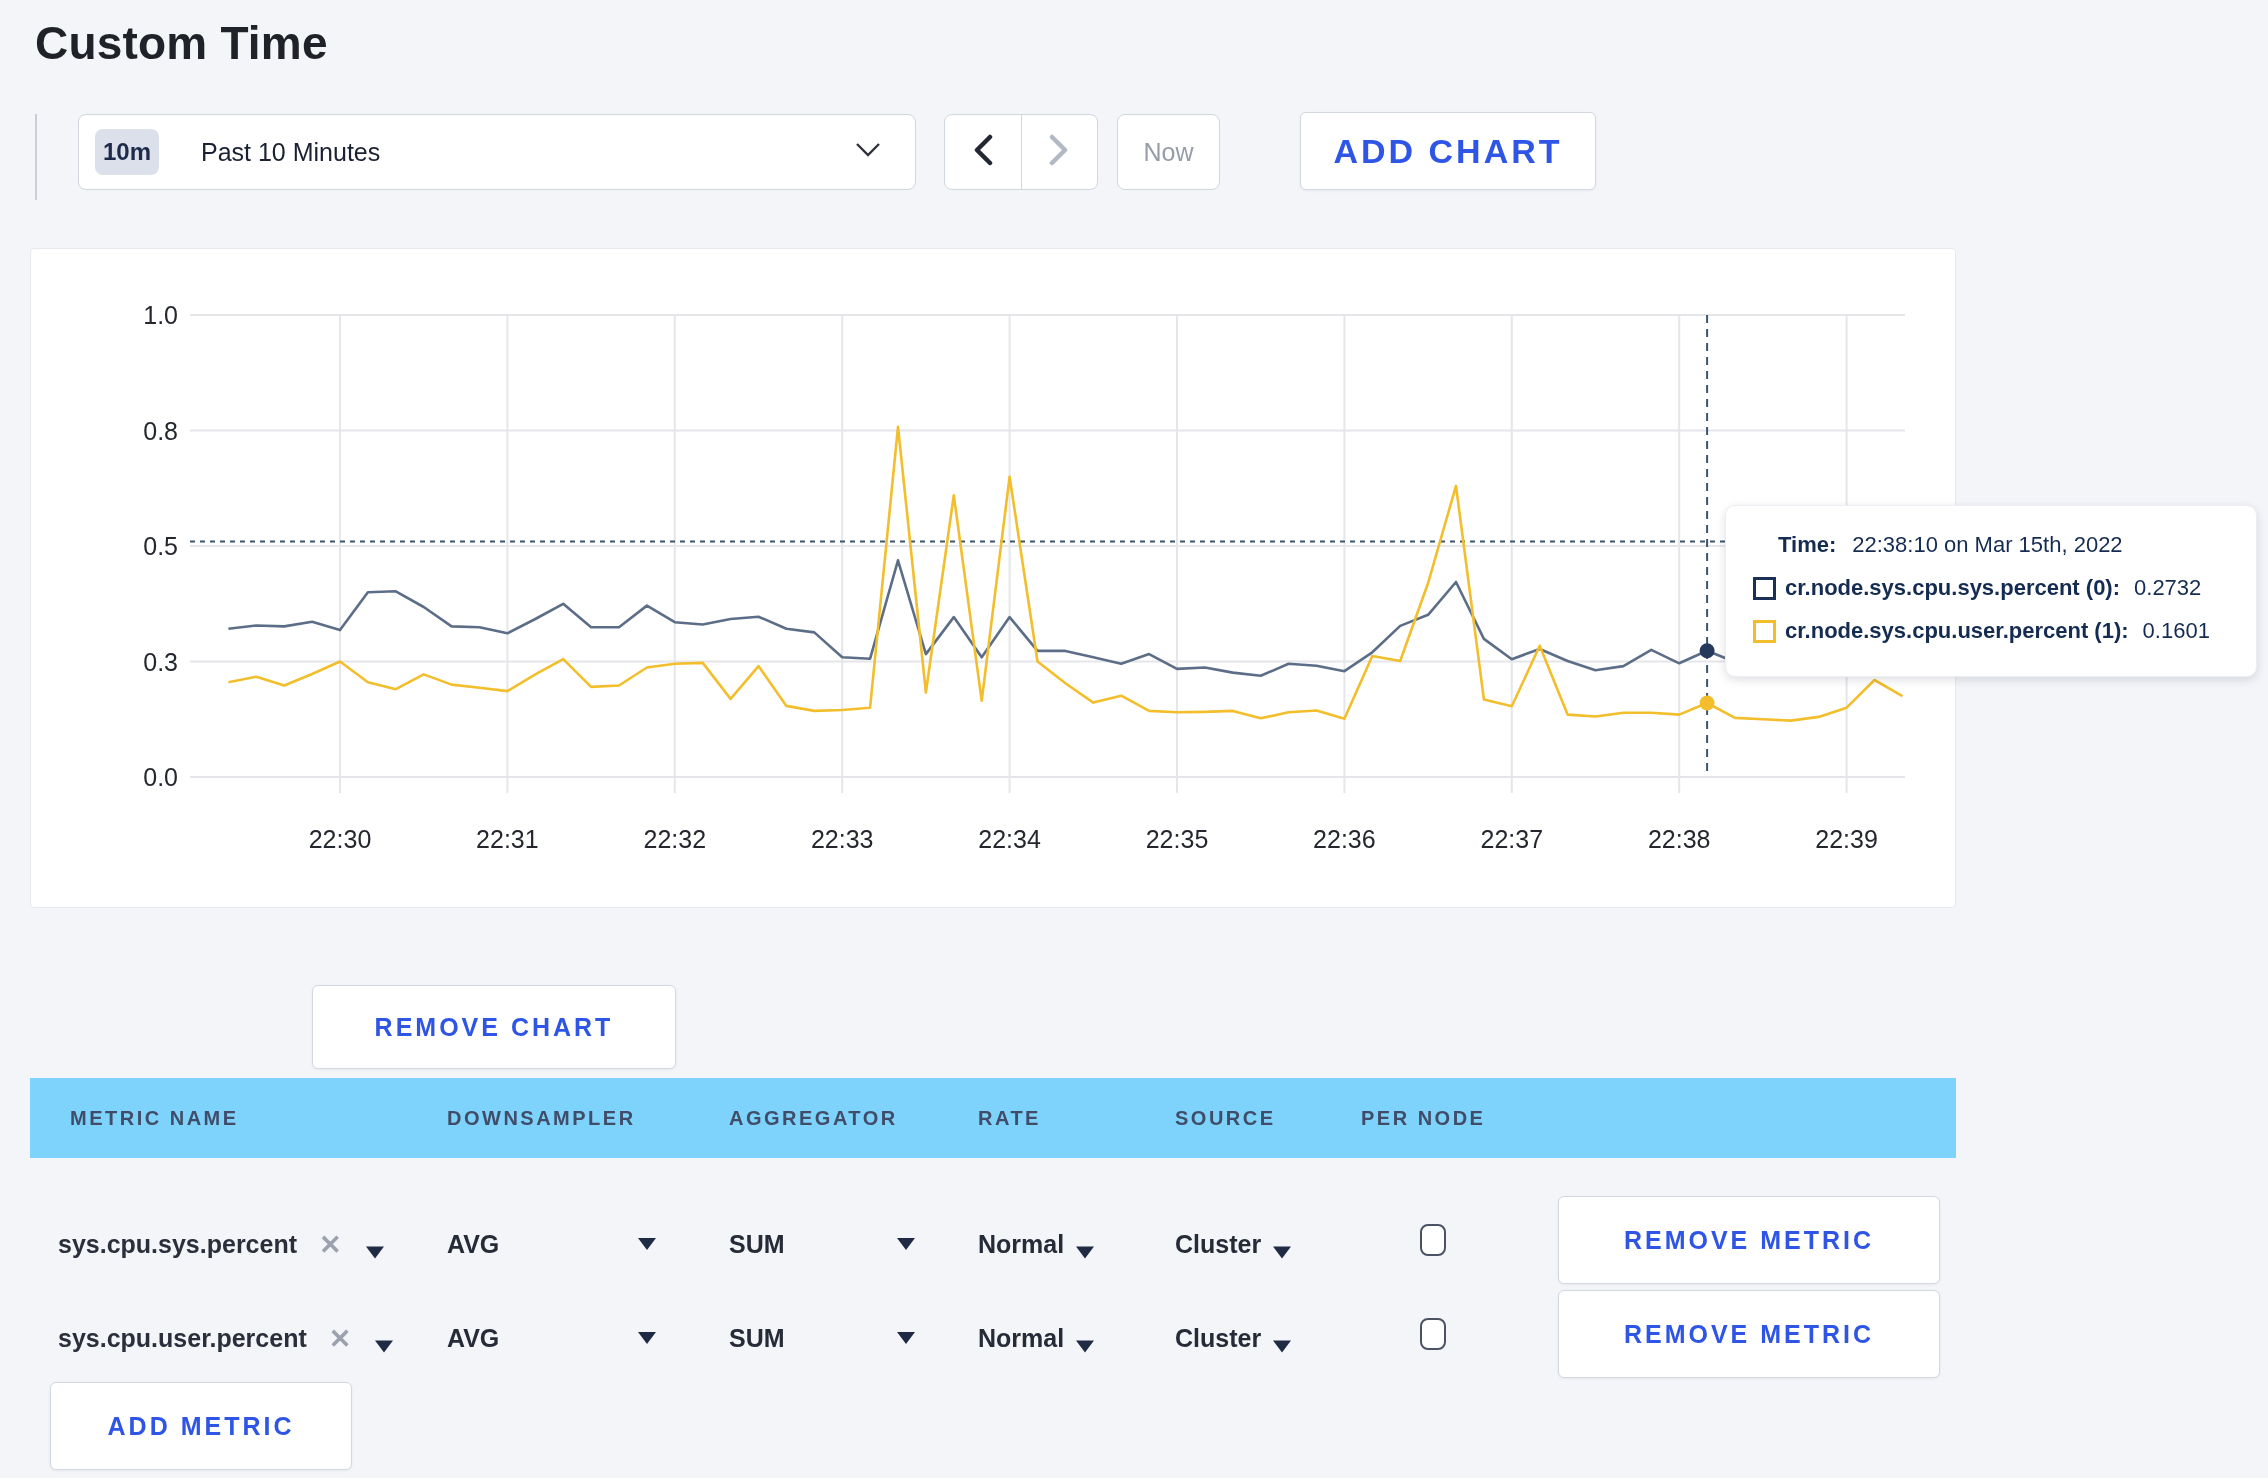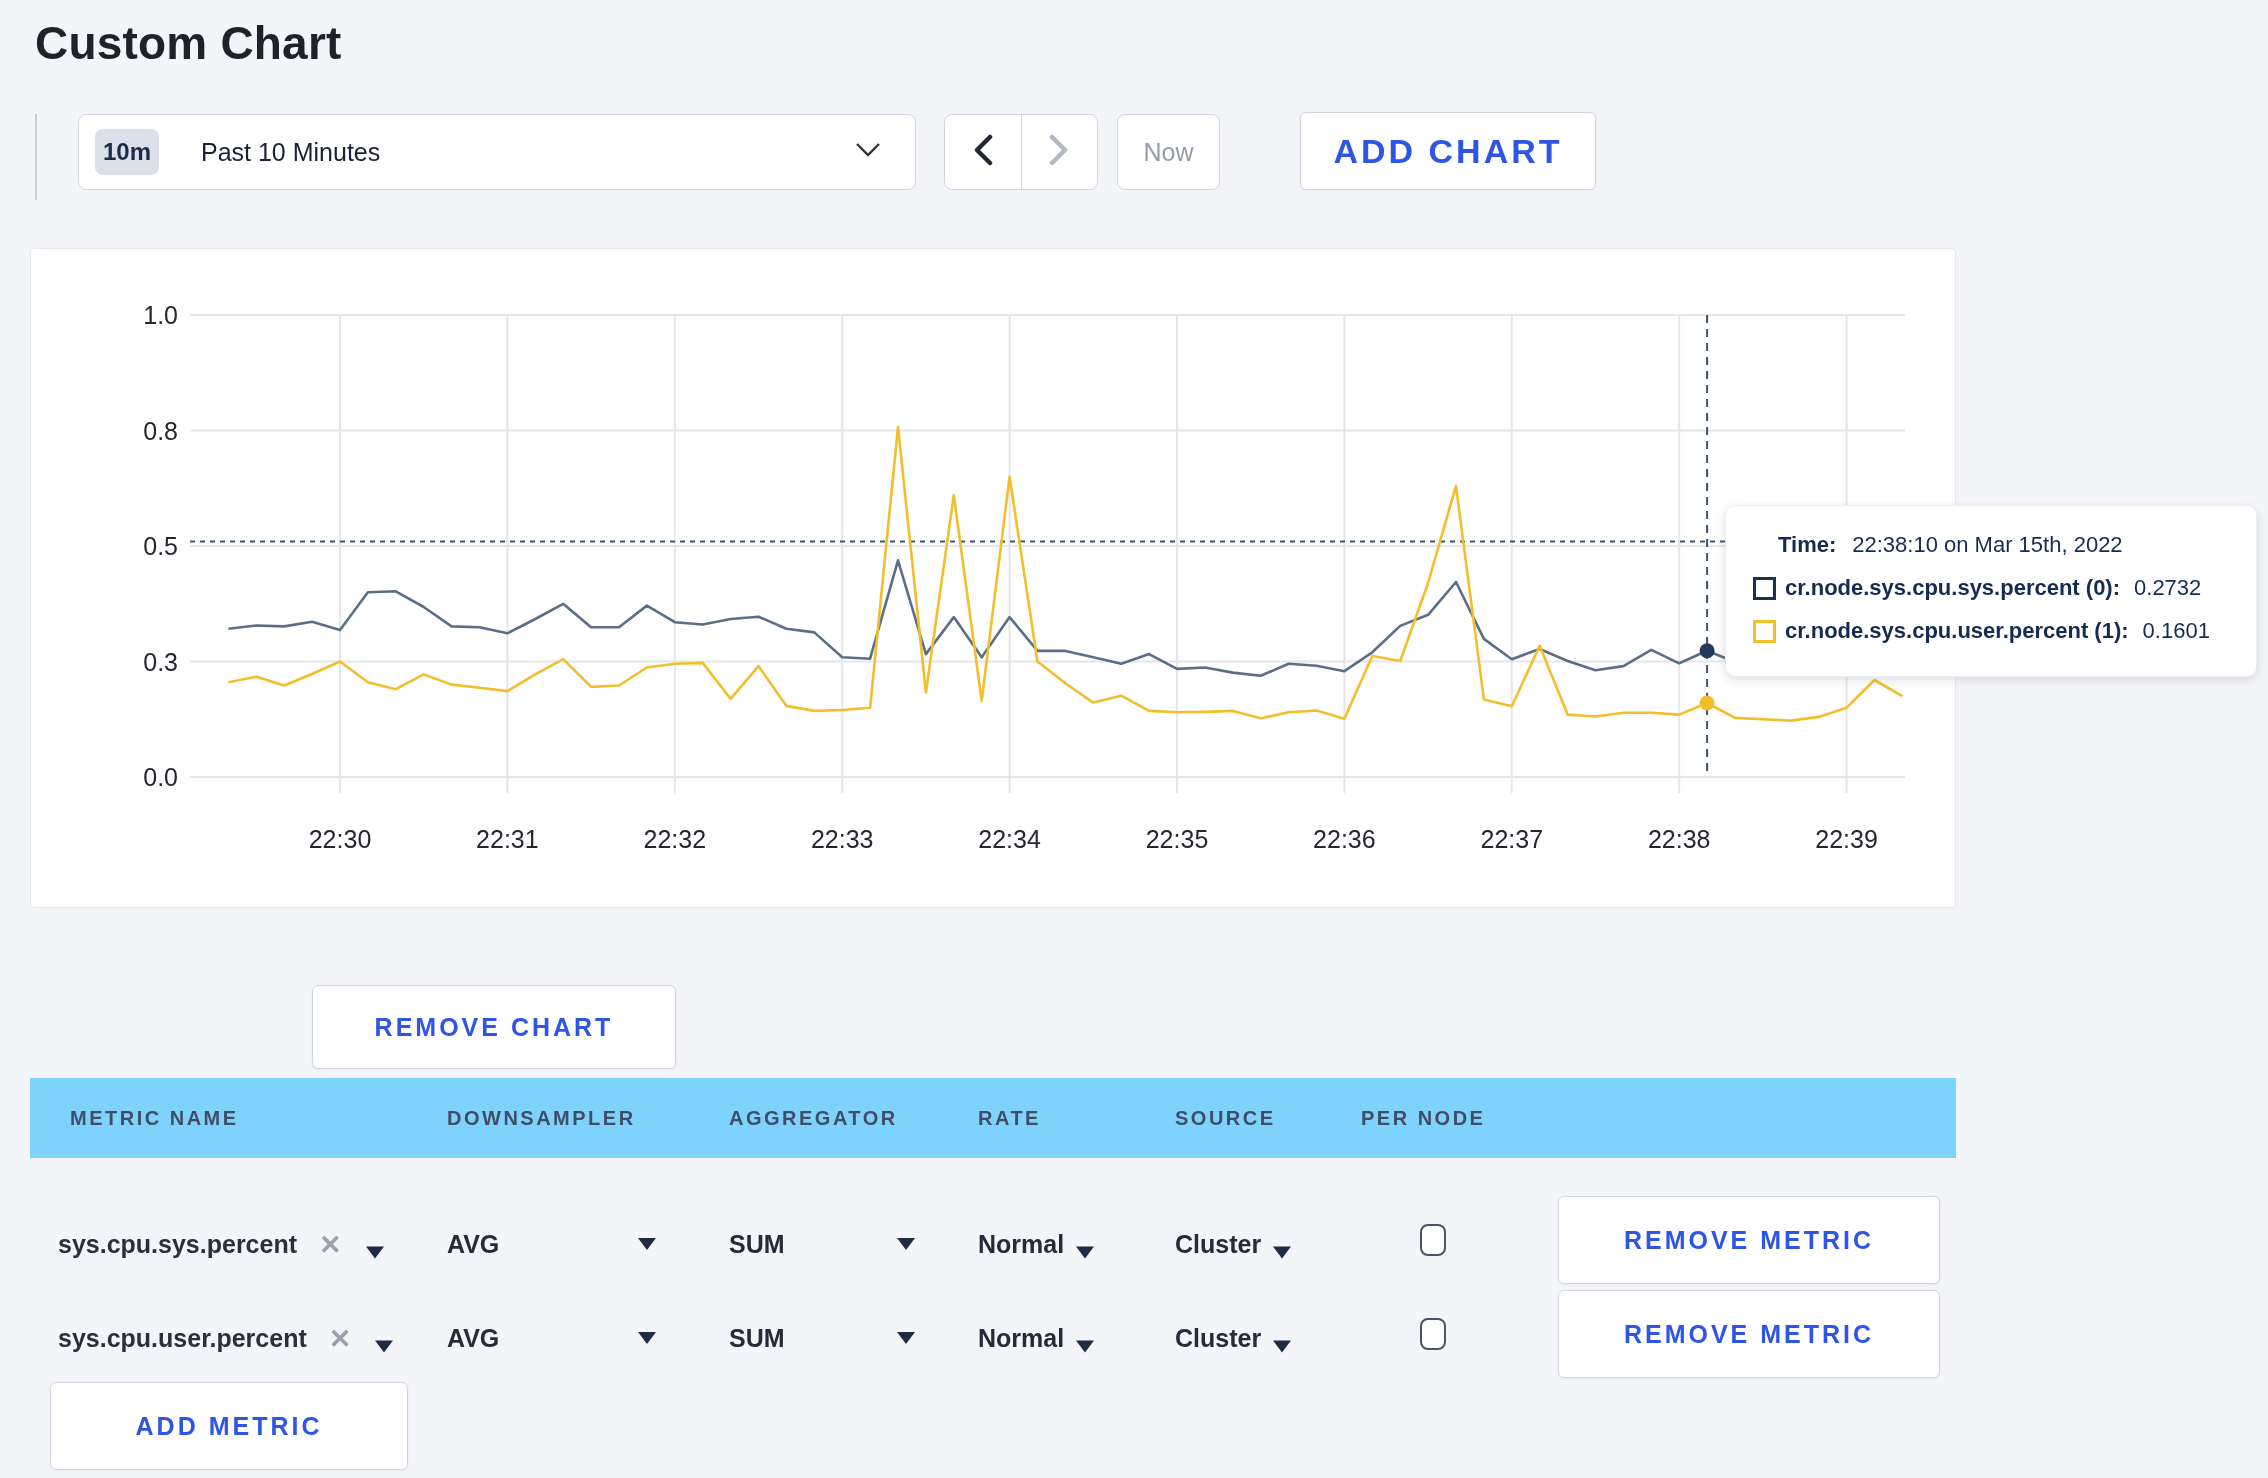--- a/index.html
+++ b/index.html
@@ -79,28 +79,28 @@
     width:0; height:0; border-left:9px solid transparent; border-right:9px solid transparent;
     border-top:12px solid #1f2b45; display:inline-block; cursor:pointer;
   }
   .caret.gap{ margin-left:24px;}
   .dd-label{ font-size:25px; color:#262b38;}
   .checkbox{
     position:absolute; left:1390px; top:28px; width:26px; height:32px;
     border:2.5px solid #4a5264; border-radius:8px; background:#fff; box-sizing:border-box; cursor:pointer;
   }
   .remove-metric-btn{ position:absolute; left:1528px; top:0; width:382px; height:88px; font-size:25px;}
-  .add-metric-btn{ left:50px; top:1382px; width:358px; height:88px; font-size:25px;}
+  .add-metric-btn{ left:50px; top:1382px; width:302px; height:88px; font-size:25px;}
 </style>
 </head>
 <body>
 
 <div id="root">
 
-  <div class="abs page-title">Custom Chart</div>
+  <div class="abs page-title">Custom Time</div>
 
   <div class="abs toolbar-divider"></div>
 
   <div class="abs control time-picker">
     <span class="range-badge">10m</span>
     <span class="range-label">Past 10 Minutes</span>
     <span class="picker-chevron">
       <svg width="26" height="16" viewBox="0 0 26 16">
           <polyline points="2,2 13,13 24,2" fill="none" stroke="#30333a" stroke-width="2.4"></polyline>
         </svg>

